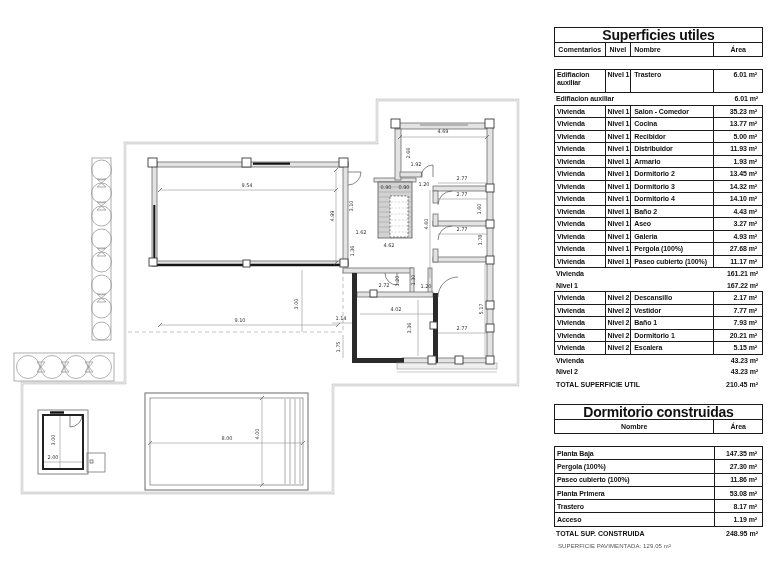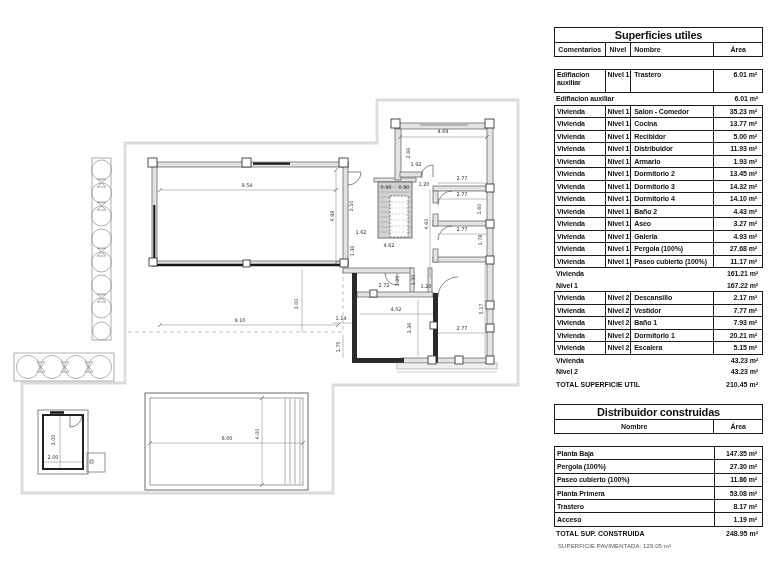--- a/index.html
+++ b/index.html
@@ -8,21 +8,21 @@
 
   
   #plan{position:absolute;left:0;top:0;}
   .dimlbl{font-family:"DejaVu Sans", sans-serif;font-size:5px;fill:#333;text-anchor:middle;}
 
   
   .tbl{position:absolute;width:209px;color:#101010;}
   .tbl *{box-sizing:border-box;}
   .headbox{border:1px solid #1a1a1a;background:#fff;}
   .ttl{height:15px;display:flex;align-items:center;justify-content:center;
-       font-size:11px;font-weight:bold;border-bottom:1px solid #1a1a1a;letter-spacing:-0.2px;}
+       font-size:14px;font-weight:bold;border-bottom:1px solid #1a1a1a;letter-spacing:-0.2px;}
   .hrow{display:flex;height:13px;font-size:7px;font-weight:bold;}
   .hrow .hc{display:flex;align-items:center;}
   .hc1{width:51px;justify-content:center;border-right:1px solid #1a1a1a;}
   .hc2{width:26px;justify-content:center;border-right:1px solid #1a1a1a;}
   .hc3{width:84px;padding-left:3px;border-right:1px solid #1a1a1a;}
   .hc4{width:48px;justify-content:center;}
   .h2c1{width:161px;justify-content:center;border-right:1px solid #1a1a1a;}
   .h2c2{width:48px;justify-content:center;}
   .gap{height:12px;}
   .gridsec{border:1px solid #1a1a1a;}
@@ -430,21 +430,21 @@
         </div>
         <div class="totalrow">
           <div class="lbl">TOTAL SUPERFICIE UTIL</div>
           <div class="ar">210.45 m²</div>
         </div>
       </div>
   </div>
 
   <div class="tbl t2" id="t2" style="left:554px;top:404px;">
     <div class="headbox">
-      <div class="ttl">Distribuidor construidas</div>
+      <div class="ttl">Dormitorio construidas</div>
       <div class="hrow">
         <div class="hc h2c1">Nombre</div>
         <div class="hc h2c2">Área</div>
       </div>
     </div>
     <div class="gap"></div>
     <div id="t2-body">
         <div class="gridsec">
           <div class="trow item">
             <div class="cell t2c1">Planta Baja</div>

